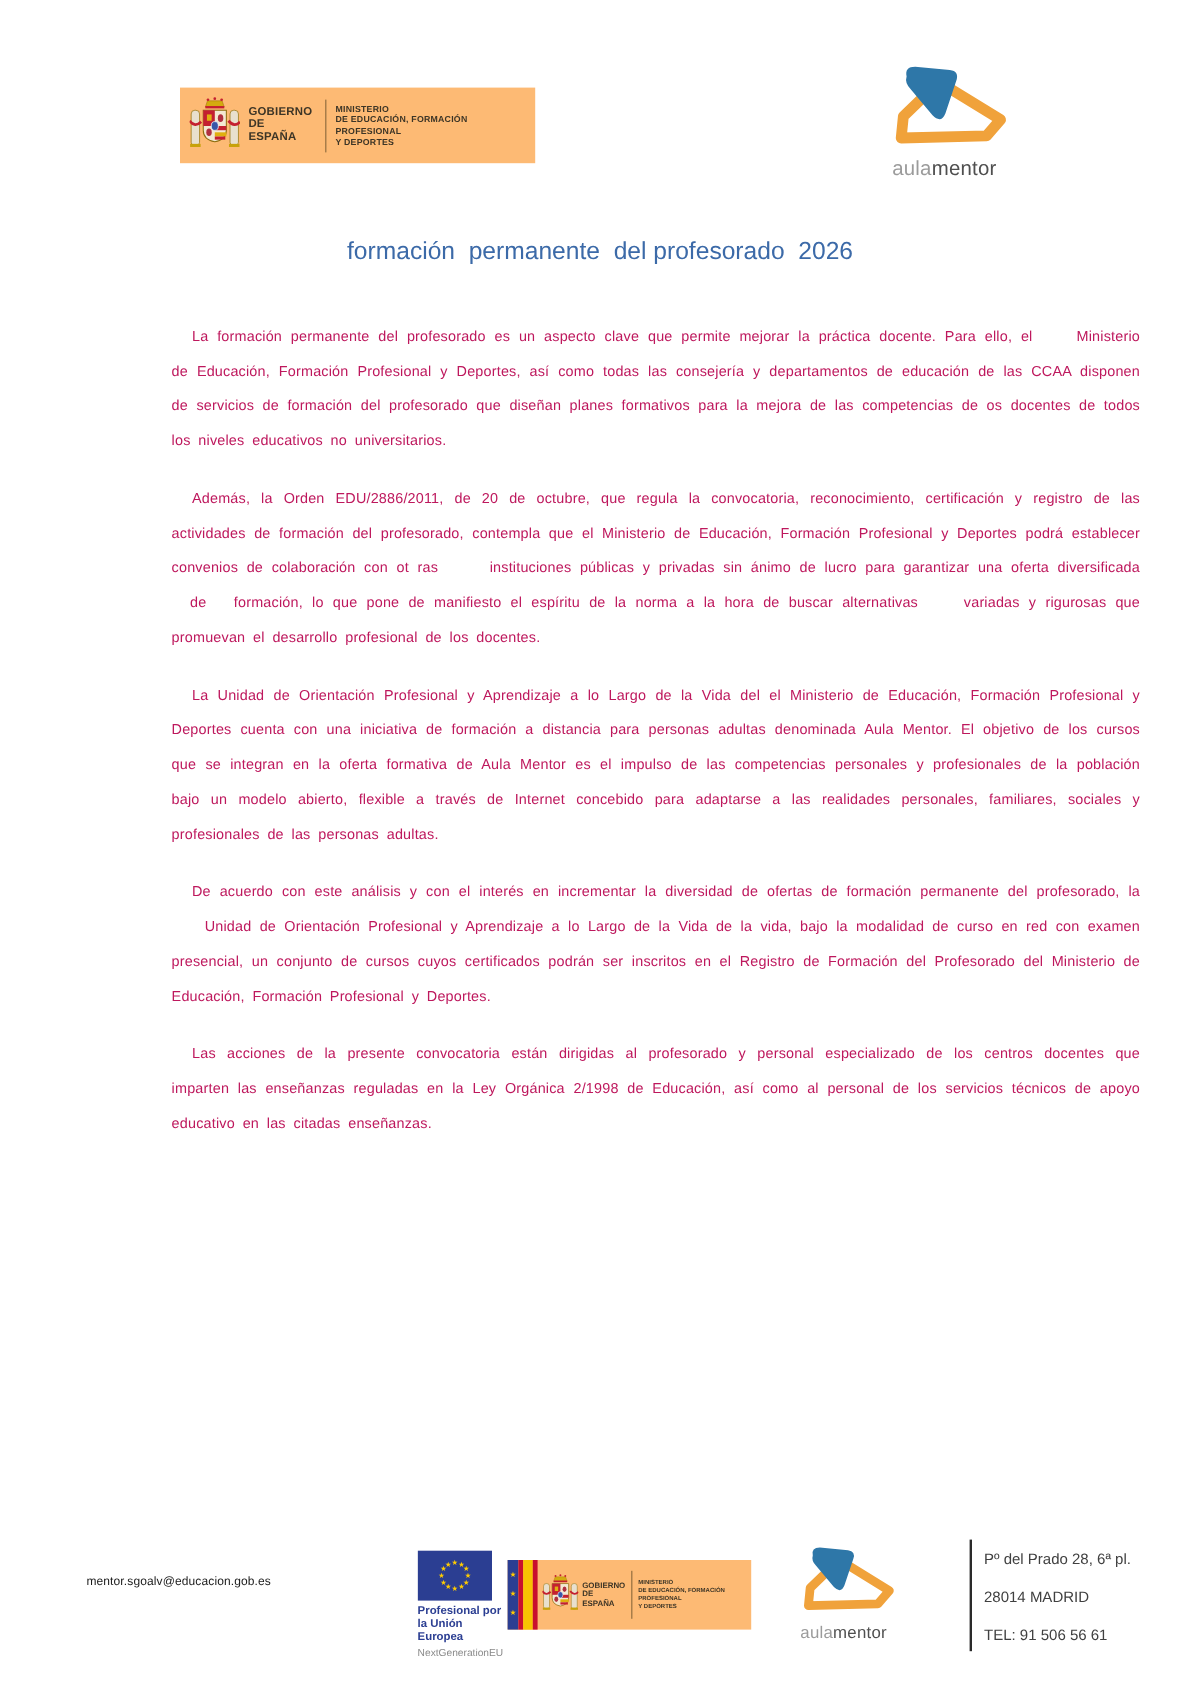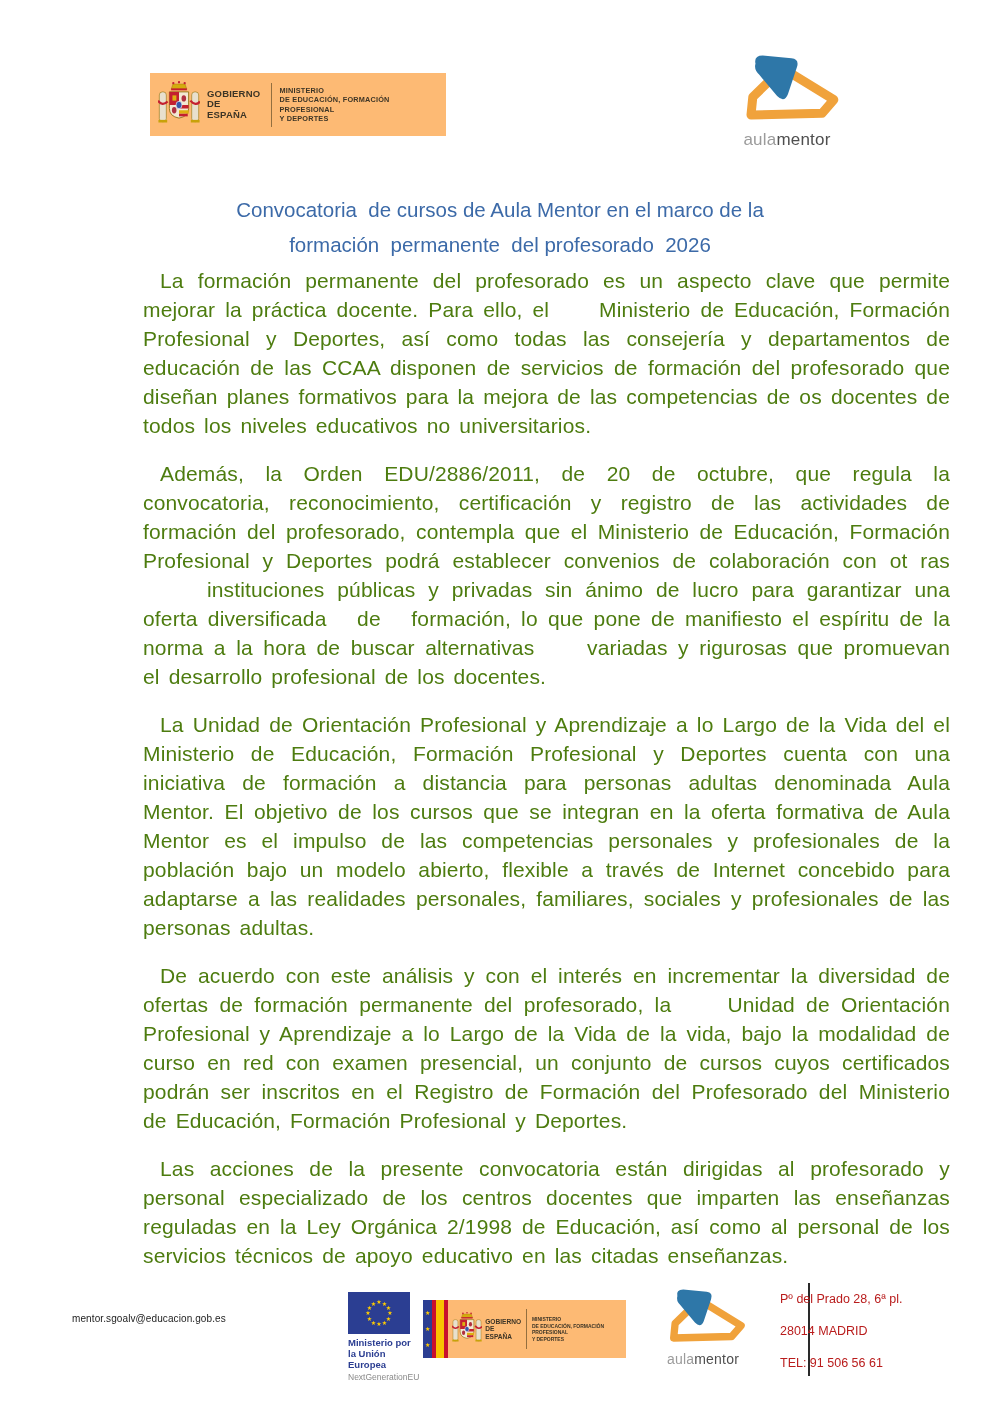--- a/index.html
+++ b/index.html
@@ -38,21 +38,21 @@
 
   
   .content{position:absolute;left:143px;top:266px;width:807px;}
   .content h2{
     color:#3C6AA8;font-size:20px;font-weight:400;
     margin:0 0 13px 50px;
   }
   .content h2.second{margin-top:8px;}
   .content p{
     margin:0 0 19px 0;
-    font-size:21px;line-height:29px;color:#4d7c0f;
+    font-size:12px;line-height:29px;color:#be185d;
     text-align:justify;text-indent:17px;
     word-spacing:3px;letter-spacing:.15px;
   }
 
   
   .email{position:absolute;left:72px;top:1313px;font-size:10px;color:#1c1c1c;letter-spacing:.1px;}
 
   .eu-block{position:absolute;left:348px;top:1292px;width:78px;}
   .eu-flag{display:block;}
   .eu-t1,.eu-t2{font-size:9.5px;font-weight:bold;color:#2B3E92;line-height:11px;}
@@ -70,21 +70,21 @@
   .flag-col .y{width:8px;background:#F8C301;}
   .gov-banner.footer .arms-svg{margin:0 3px 0 4px;}
   .gov-banner.footer .gov-name{font-size:6.6px;}
   .gov-banner.footer .banner-divider{height:40px;margin:0 5px;}
   .gov-banner.footer .ministry{font-size:5px;line-height:1.3;padding-right:3px;}
 
   .brand.footer-brand{left:658px;top:1286px;width:90px;}
   .brand.footer-brand .brand-text{font-size:14px;margin-top:1px;}
 
   .footer-divider{position:absolute;left:808px;top:1283px;width:2px;height:93px;background:#2a2a2a;}
-  .address{position:absolute;left:780px;top:1283px;font-size:12.5px;color:#b91c1c;line-height:32px;}
+  .address{position:absolute;left:820px;top:1283px;font-size:12.5px;color:#404040;line-height:32px;}
 </style>
 </head>
 <body>
 
 <div class="page">
 
   <div class="gov-banner top">
     <svg class="arms-svg" width="42" height="50" viewBox="0 0 48 56">
       <rect x="1.5" y="13" width="8" height="34" rx="3.5" fill="#e8e0ce" stroke="#a08020" stroke-width="0.8"></rect>
       <rect x="38.5" y="13" width="8" height="34" rx="3.5" fill="#e8e0ce" stroke="#a08020" stroke-width="0.8"></rect>
@@ -121,21 +121,20 @@
 
   <div class="brand top">
     <svg width="112" height="72" viewBox="0 0 120 80">
       <path d="M22 50 L55 18 L112 53 L99 68 L20 70 Z" fill="none" stroke="#F0A23B" stroke-width="10" stroke-linejoin="round"></path>
       <path d="M25 13 Q23 4 33 4 L65 7 Q74 8 71 17 L61 47 Q57 57 49 49 L29 25 Q23 19 25 13 Z" fill="#2E77A8"></path>
     </svg>
     <div class="brand-text"><span>aula</span><b>mentor</b></div>
   </div>
 
   <div class="title">
-    <div>Convocatoria &nbsp;de cursos de Aula Mentor en el marco de la</div>
     <div>formación &nbsp;permanente &nbsp;del profesorado &nbsp;2026</div>
   </div>
 
   <div class="content">
     <p>La formación permanente del profesorado es un aspecto clave que permite mejorar la práctica docente. Para ello, el &nbsp;&nbsp;&nbsp;&nbsp;Ministerio de Educación, Formación Profesional y Deportes, así como todas las consejería y departamentos de educación de las CCAA disponen de servicios de formación del profesorado que diseñan planes formativos para la mejora de las competencias de os docentes de todos los niveles educativos no universitarios.</p>
     <p>Además, la Orden EDU/2886/2011, de 20 de octubre, que regula la convocatoria, reconocimiento, certificación y registro de las actividades de formación del profesorado, contempla que el Ministerio de Educación, Formación Profesional y Deportes podrá establecer convenios de colaboración con ot ras &nbsp;&nbsp;&nbsp;&nbsp;&nbsp;instituciones públicas y privadas sin ánimo de lucro para garantizar una oferta diversificada &nbsp;&nbsp;de &nbsp;&nbsp;formación, lo que pone de manifiesto el espíritu de la norma a la hora de buscar alternativas &nbsp;&nbsp;&nbsp;&nbsp;variadas y rigurosas que promuevan el desarrollo profesional de los docentes.</p>
     <p>La Unidad de Orientación Profesional y Aprendizaje a lo Largo de la Vida del el Ministerio de Educación, Formación Profesional y Deportes cuenta con una iniciativa de formación a distancia para personas adultas denominada Aula Mentor. El objetivo de los cursos que se integran en la oferta formativa de Aula Mentor es el impulso de las competencias personales y profesionales de la población bajo un modelo abierto, flexible a través de Internet concebido para adaptarse a las realidades personales, familiares, sociales y profesionales de las personas adultas.</p>
     <p>De acuerdo con este análisis y con el interés en incrementar la diversidad de ofertas de formación permanente del profesorado, la &nbsp;&nbsp;&nbsp;&nbsp;Unidad de Orientación Profesional y Aprendizaje a lo Largo de la Vida de la vida, bajo la modalidad de curso en red con examen presencial, un conjunto de cursos cuyos certificados podrán ser inscritos en el Registro de Formación del Profesorado del Ministerio de Educación, Formación Profesional y Deportes.</p>
     <p>Las acciones de la presente convocatoria están dirigidas al profesorado y personal especializado de los centros docentes que imparten las enseñanzas reguladas en la Ley Orgánica 2/1998 de Educación, así como al personal de los servicios técnicos de apoyo educativo en las citadas enseñanzas.</p>
   </div>
@@ -153,21 +152,21 @@
         <text x="40.5" y="28.5">★</text>
         <text x="36.5" y="32.5">★</text>
         <text x="31" y="34">★</text>
         <text x="25.5" y="32.5">★</text>
         <text x="21.5" y="28.5">★</text>
         <text x="20" y="23">★</text>
         <text x="21.5" y="17.5">★</text>
         <text x="25.5" y="13.5">★</text>
       </g>
     </svg>
-    <div class="eu-t1">Ministerio por</div>
+    <div class="eu-t1">Profesional por</div>
     <div class="eu-t2">la Unión Europea</div>
     <div class="eu-t3">NextGenerationEU</div>
   </div>
 
   <div class="gov-banner footer">
     <div class="eu-col">
       <span>★</span>
       <span>★</span>
       <span>★</span>
     </div>

